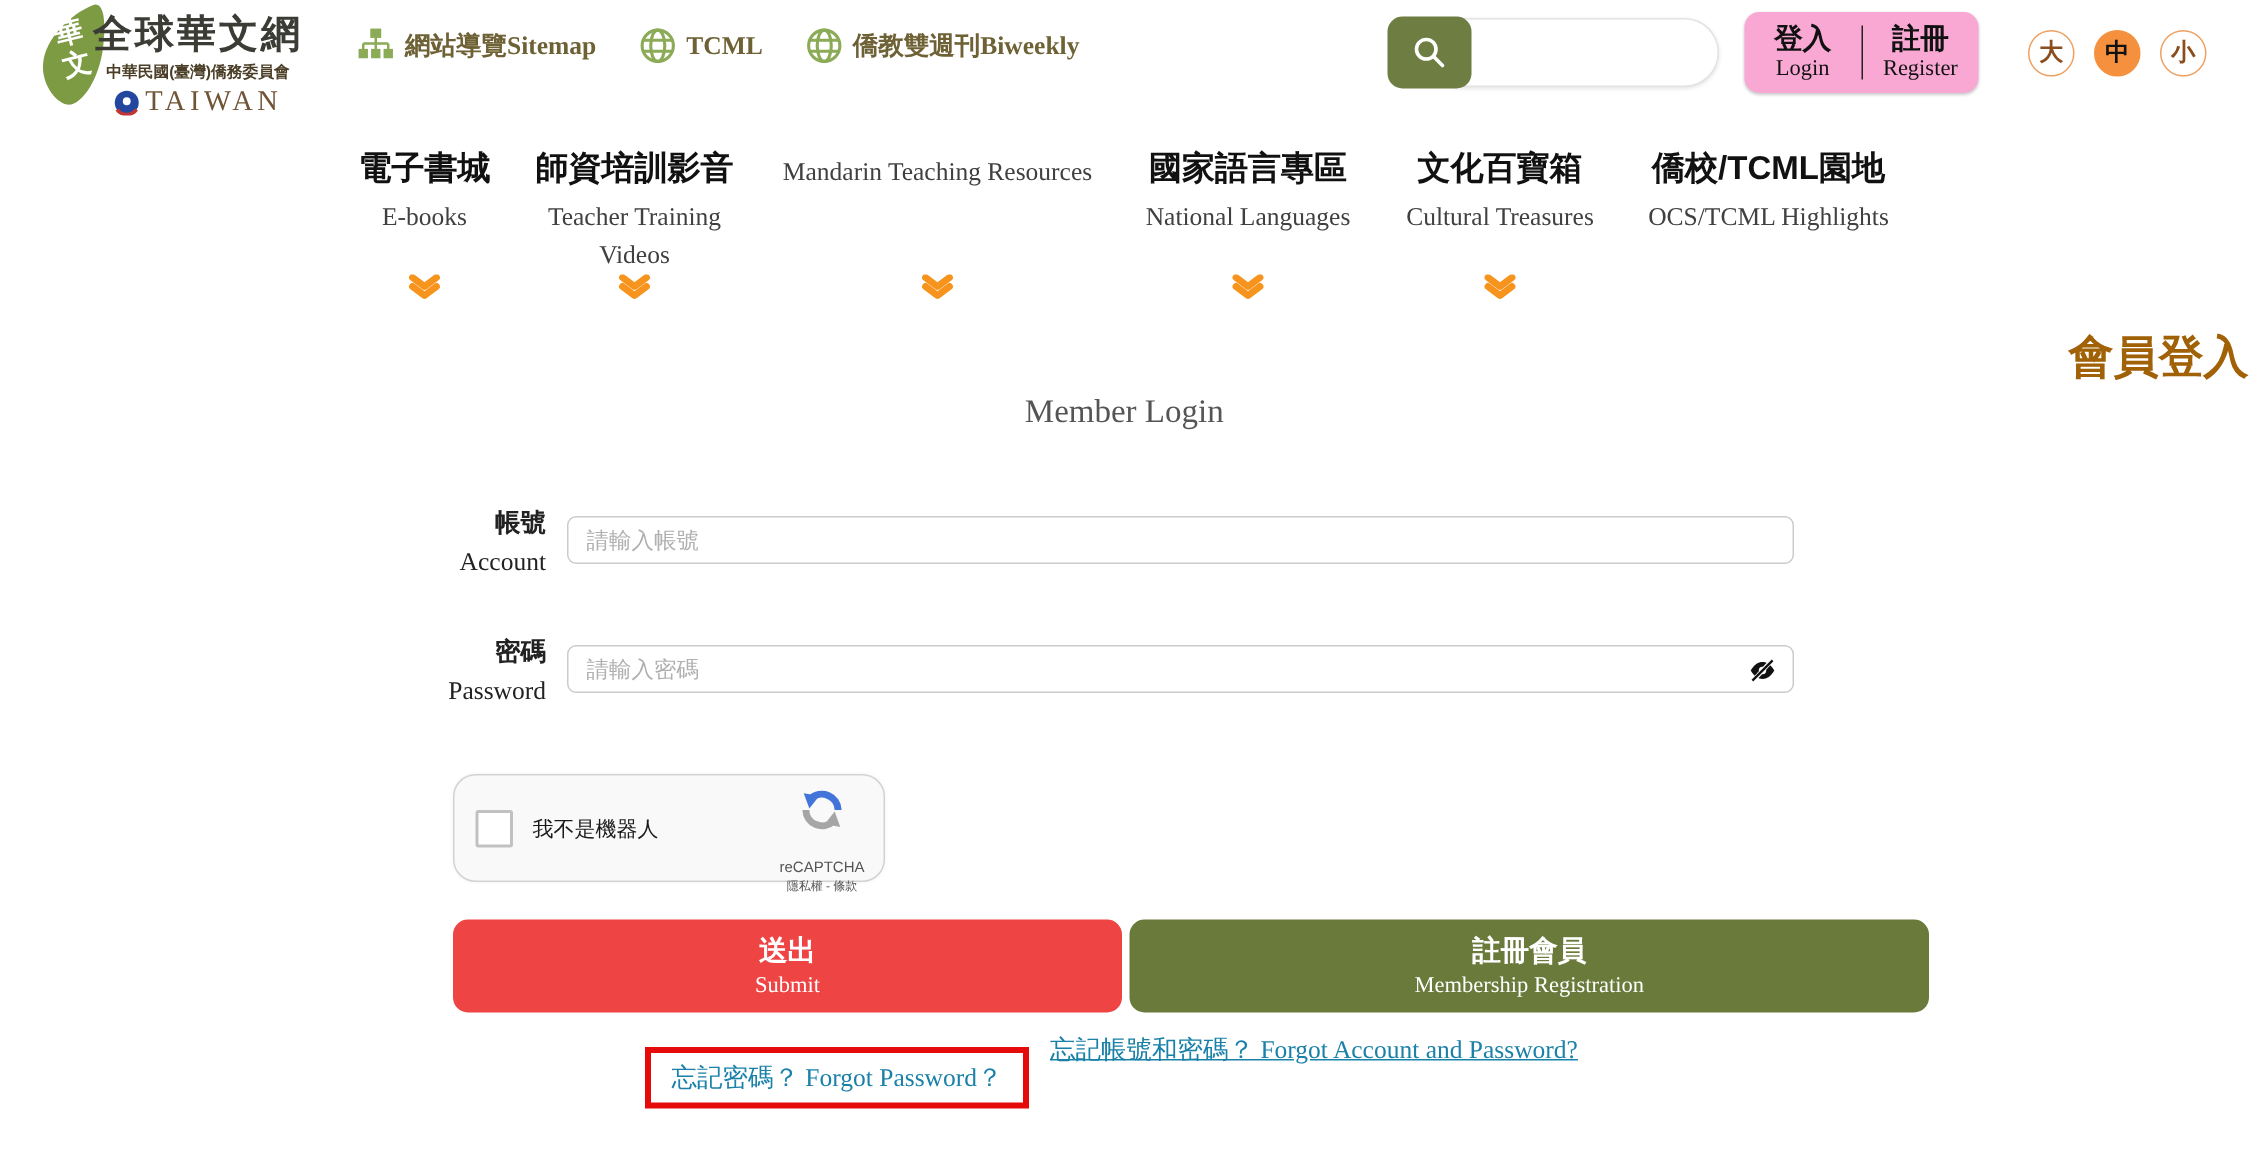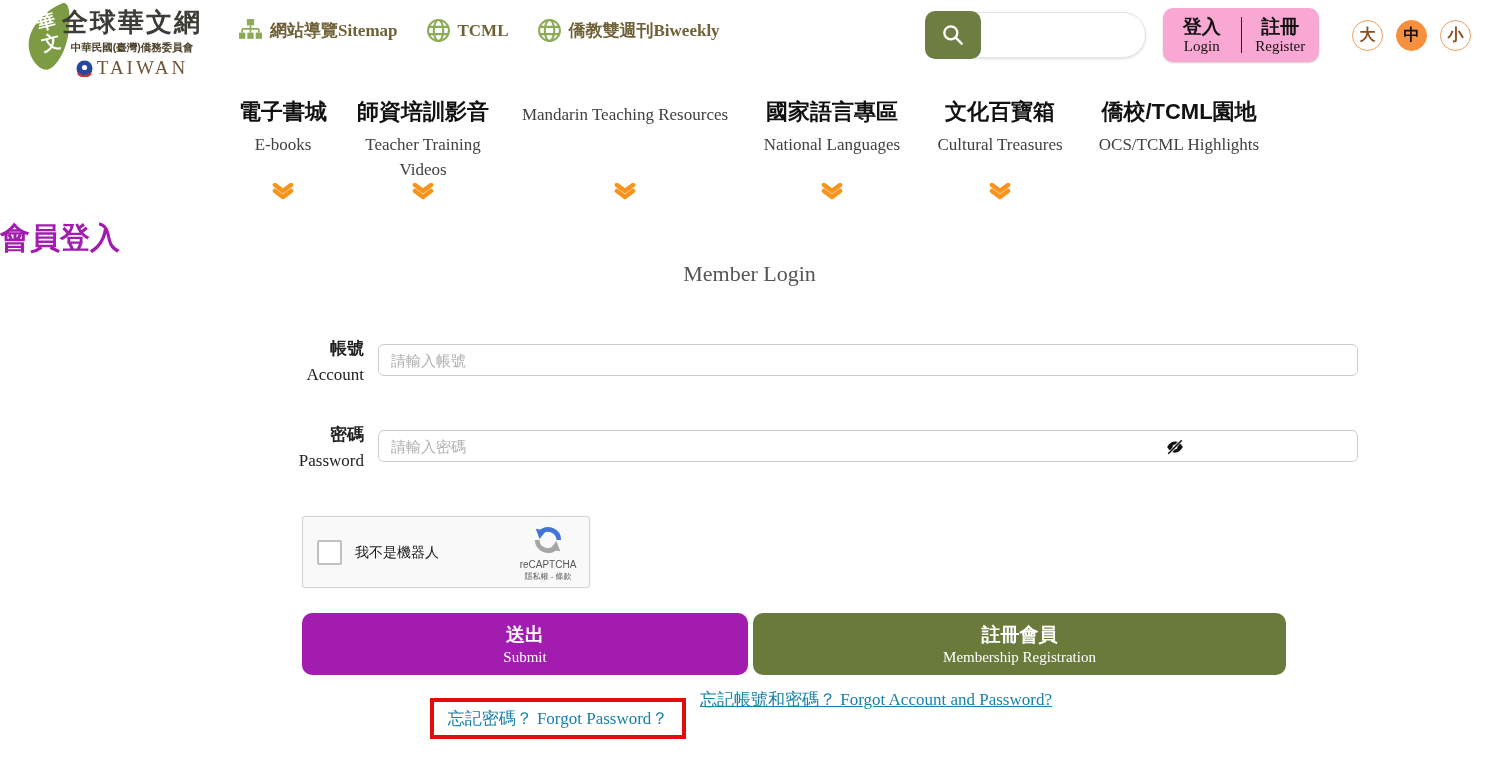--- a/index.html
+++ b/index.html
@@ -47,48 +47,48 @@
 
   
   .nav-item { position:absolute; top:97px; transform:translateX(-50%); text-align:center; cursor:pointer; }
   .nav-title { font-size:22px; font-weight:700; color:#111; white-space:nowrap; }
   .nav-sub { font-size:17px; color:#404040; margin-top:6px; line-height:1.45;
              font-family:"Liberation Serif", serif; }
   .nav-item.narrow .nav-sub { max-width:122px; margin-left:auto; margin-right:auto; }
   .nav-chevron { position:absolute; top:183px; transform:translateX(-50%); cursor:pointer; }
 
   
-  .page-title { position:absolute; top:218px; left:0; width:100%; text-align:left;
-                font-size:30px; font-weight:700; color:#a21caf; }
+  .page-title { position:absolute; top:218px; left:0; width:100%; text-align:right;
+                font-size:30px; font-weight:700; color:#a16207; }
   .page-subtitle { position:absolute; top:261px; left:0; width:100%; text-align:center;
                    font-size:22px; color:#555; font-family:"Liberation Serif", serif; }
 
   .field-label { position:absolute; left:200px; width:164px; text-align:right; line-height:1.5; }
   .field-label .zh { font-size:17px; font-weight:700; color:#222; }
   .field-label .en { font-size:17px; color:#222; font-family:"Liberation Serif", serif; }
-  .text-input { position:absolute; left:378px; width:980px; height:32px; border:1px solid #ccc;
+  .text-input { position:absolute; left:378px; width:818px; height:32px; border:1px solid #ccc;
                 border-radius:6px; padding:0 34px 0 12px; font-size:15px; color:#333; background:#fff; }
   .text-input::placeholder, .search-input::placeholder { color:#b0b0b0; }
   .eye-toggle { position:absolute; left:1164px; top:436px; width:22px; height:22px; border:none;
                 background:transparent; cursor:pointer; display:flex; align-items:center; justify-content:center; }
 
   .recaptcha { position:absolute; left:302px; top:516px; width:288px; height:72px; background:#f9f9f9;
-               border:1px solid #d3d3d3; border-radius:3px; box-shadow:0 0 3px rgba(0,0,0,.06); }
+               border:1px solid #d3d3d3; border-radius:15px; box-shadow:0 0 3px rgba(0,0,0,.06); }
   .recaptcha-box { position:absolute; left:14px; top:23px; width:25px; height:25px; background:#fff;
                    border:2px solid #c1c1c1; border-radius:2px; cursor:pointer; }
   .recaptcha-label { position:absolute; left:52px; top:27px; font-size:14px; color:#1a1a1a; }
   .recaptcha-brand { position:absolute; right:10px; top:8px; width:62px; text-align:center; }
-  .recaptcha-name { font-size:10px; color:#555; margin-top:0; }
+  .recaptcha-name { font-size:10px; color:#555; margin-top:13px; }
   .recaptcha-terms { font-size:8px; color:#555; margin-top:1px; cursor:pointer; }
 
   .btn-big { position:absolute; top:613px; height:62px; border:none; border-radius:10px; cursor:pointer;
              color:#fff; text-align:center; line-height:1.3; padding-top:2px; }
   .btn-big .zh { font-size:19px; font-weight:700; display:block; }
   .btn-big .en { font-size:15px; font-family:"Liberation Serif", serif; display:block; }
-  .btn-submit { left:302px; width:446px; background:#a21caf; }
+  .btn-submit { left:302px; width:446px; background:#ef4444; }
   .btn-register { left:753px; width:533px; background:#697a3b; }
 
   .annotation-red { position:absolute; left:430px; top:698px; width:256px; height:41px;
                     border:4px solid #e60b0b; display:flex; align-items:center; justify-content:center; }
   .forgot-link { font-size:17px; color:#1a81a8; cursor:pointer; white-space:nowrap;
                  font-family:"Liberation Serif", serif; }
   .forgot-link-2 { position:absolute; left:700px; top:688px;text-decoration:underline; }
 </style>
 </head>
 <body>

